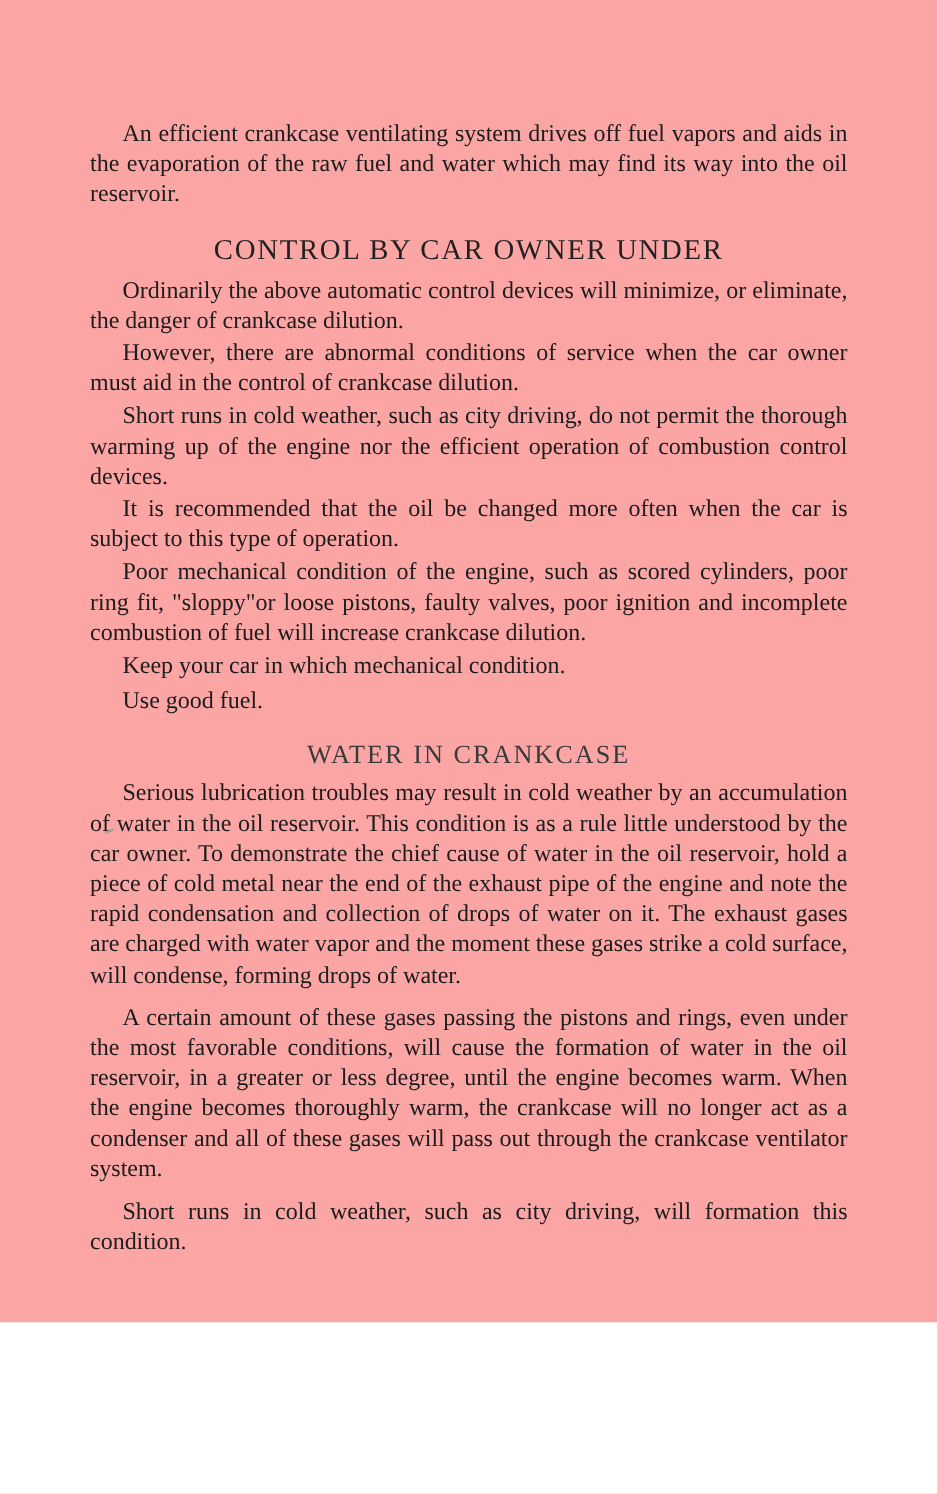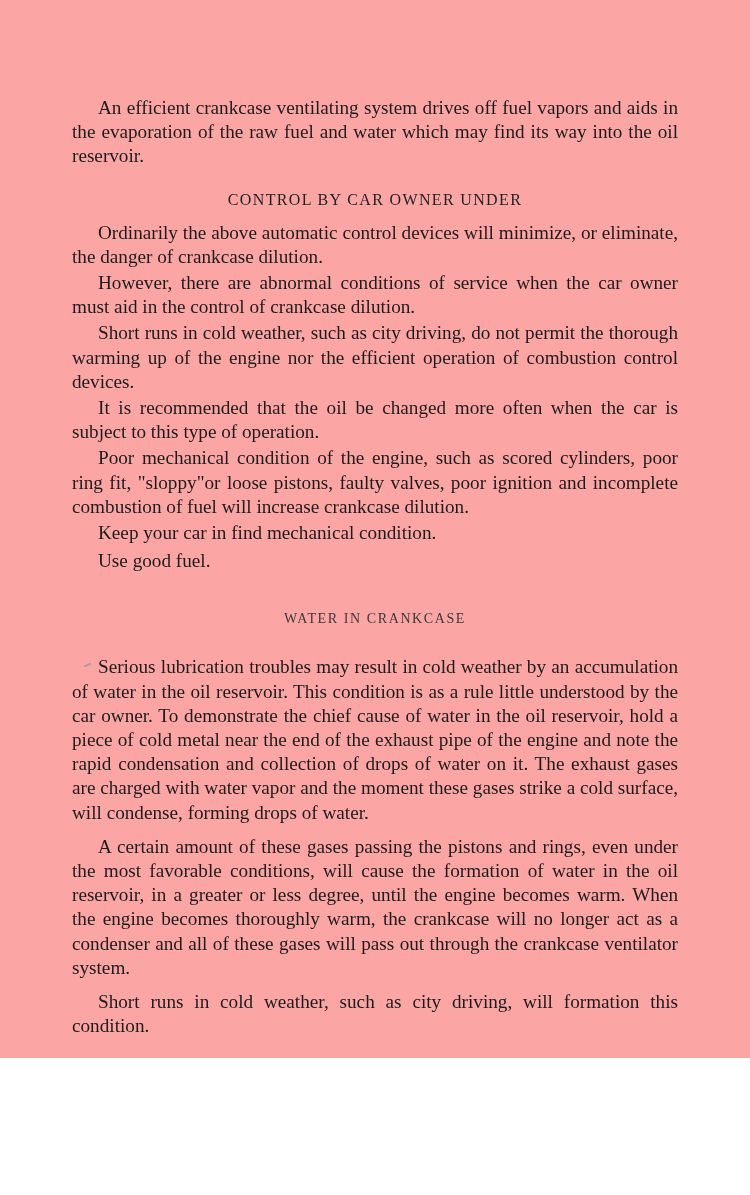--- a/index.html
+++ b/index.html
@@ -30,33 +30,33 @@
     text-indent: 26px;
     color: #1c1c1c;
     hyphens: none;
   }
   .gap-sm { height: 2px; }
   .gap-md { height: 10px; }
   .gap-lg { height: 20px; }
 
   h2.section-head {
     margin: 0;
-    font-size: 16px;
+    font-size: 23px;
     line-height: 22px;
     font-weight: 400;
     text-align: center;
     letter-spacing: 1.35px;
     color: #222;
     text-indent: 0;
   }
   h2.section-head .l2 { display: block; }
 
   h3.sub-head {
-    margin: 16px;
-    font-size: 14px;
+    margin: 0;
+    font-size: 21px;
     line-height: 20px;
     font-weight: 400;
     text-align: center;
     letter-spacing: 1.6px;
     color: #3a3a3a;
     text-indent: 0;
   }
 
   .stray-mark {
     position: absolute;
@@ -120,21 +120,21 @@
     <p class="body-par">Ordinarily the above automatic control devices will minimize, or eliminate, the danger of crankcase dilution.</p>
     <div class="gap-sm"></div>
     <p class="body-par">However, there are abnormal conditions of service when the car owner must aid in the control of crankcase dilution.</p>
     <div class="gap-sm"></div>
     <p class="body-par">Short runs in cold weather, such as city driving, do not permit the thorough warming up of the engine nor the efficient operation of combustion control devices.</p>
     <div class="gap-sm"></div>
     <p class="body-par">It is recommended that the oil be changed more often when the car is subject to this type of operation.</p>
     <div class="gap-sm"></div>
     <p class="body-par">Poor mechanical condition of the engine, such as scored cylinders, poor ring fit, "sloppy"or loose pistons, faulty valves, poor ignition and incomplete combustion of fuel will increase crankcase dilution.</p>
     <div class="gap-sm"></div>
-    <p class="body-par">Keep your car in find mechanical condition.</p>
+    <p class="body-par">Keep your car in which mechanical condition.</p>
     <div class="gap-sm"></div>
     <div class="gap-sm"></div>
     <p class="body-par">Use good fuel.</p>
 
     <div class="gap-lg"></div>
 
     <h3 class="sub-head">WATER IN CRANKCASE</h3>
 
     <div class="gap-md"></div>
 

